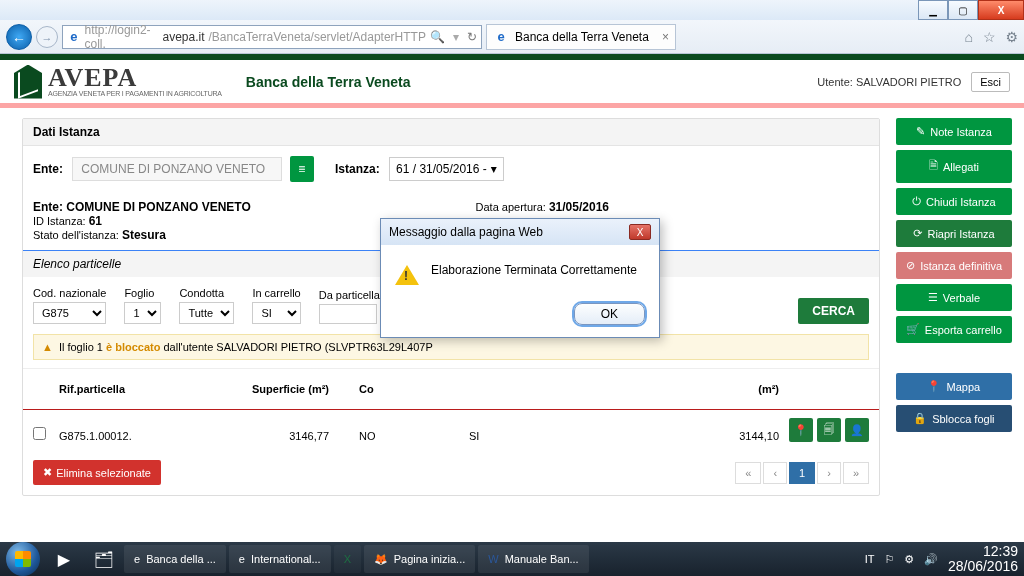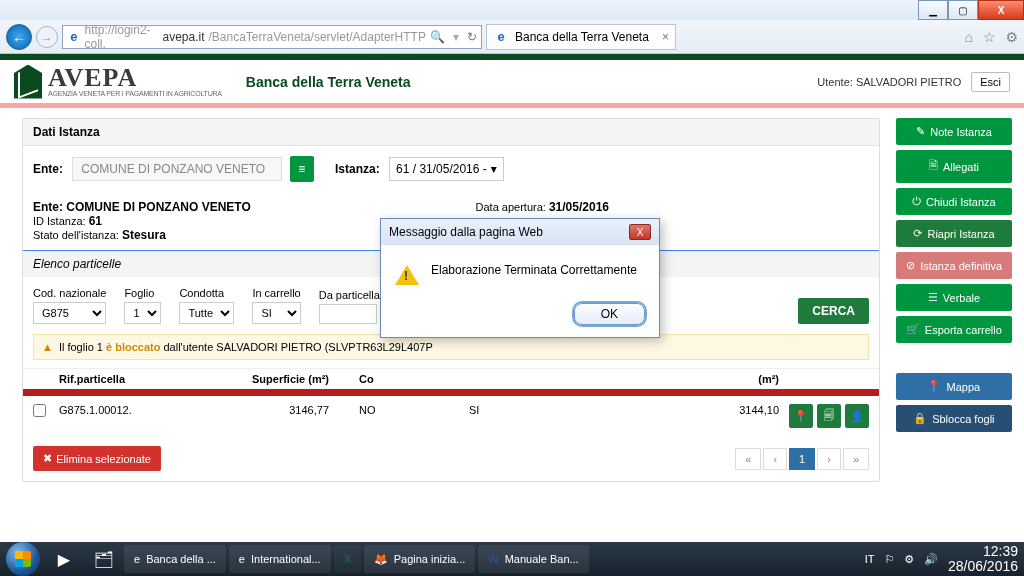--- a/index.html
+++ b/index.html
@@ -50,22 +50,22 @@
 
   .filters-row { display:flex; gap:18px; padding:10px; font-size:11px; align-items:flex-end;}
   .filters-row .col{display:flex; flex-direction:column; gap:3px;}
   .filters-row select{border:1px solid #ccc; padding:3px 4px; font-size:11px; background:#fff;}
   .filters-row input{border:1px solid #ccc; padding:3px 4px; font-size:11px; width:58px;}
   .btn-green { background:#009640; color:#fff; border:none; padding:6px 14px; font-size:12px; border-radius:2px; cursor:pointer; font-weight:bold;}
   .warn-strip { margin:0 10px 8px; background:#fdf7e3; border:1px solid #f2e3a7; padding:6px 8px; font-size:11px; display:flex; align-items:center; gap:6px;}
   .warn-strip .o{color:#d48a00; font-weight:bold}
   .warn-strip .wicon{color:#d48a00}
 
-  .tbl-hd { display:flex; padding:4px 10px; font-size:11px; font-weight:bold; border-top:1px solid #eee; border-bottom:7px solid #b91c1c; background:#fff;}
-  .tbl-row { display:flex; padding:8px 10px; font-size:11px; align-items:flex-start;}
+  .tbl-hd { display:flex; padding:14px 10px; font-size:11px; font-weight:bold; border-top:1px solid #eee; border-bottom:1px solid #b91c1c; background:#fff;}
+  .tbl-row { display:flex; padding:8px 10px; font-size:11px; align-items:flex-end;}
   .c-chk{width:26px}
   .c-rif{width:170px}
   .c-sup{width:130px; text-align:right; padding-right:30px}
   .c-co{width:110px}
   .c-si{width:230px}
   .c-m2{width:80px; text-align:right}
   .c-act{flex:1; display:flex; gap:4px; justify-content:flex-start; padding-left:10px}
   .mini-btn{width:24px;height:24px;background:#1e7b3b;color:#fff;display:flex;align-items:center;justify-content:center;font-size:11px;border-radius:2px}
 
   .footer-row{display:flex; align-items:center; padding:10px; }

